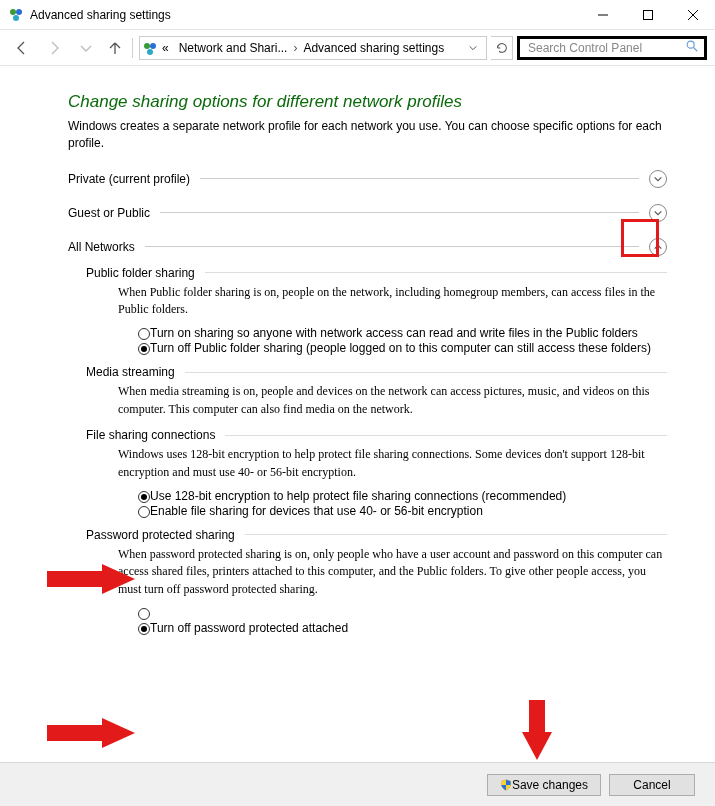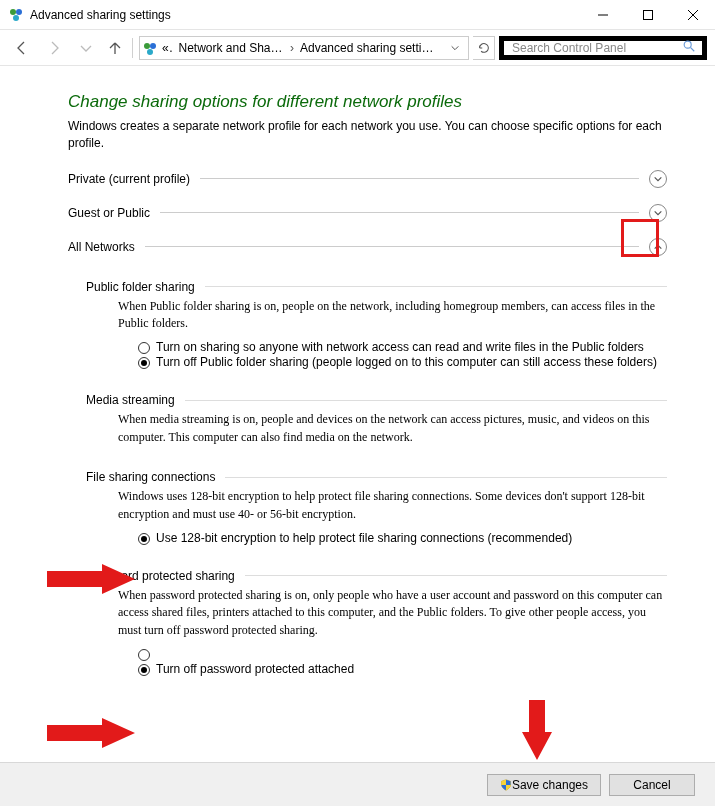--- a/index.html
+++ b/index.html
@@ -54,23 +54,23 @@
     font-size: 12px;
     min-width: 0;
   }
   .address .crumb { padding: 0 4px; white-space: nowrap; overflow:hidden; text-overflow:ellipsis; max-width: 140px; }
   .address .crumb.last { max-width: 180px; }
   .address .chev { color:#555; }
   .address .spacer { flex:1; }
   .addr-drop, .addr-refresh { width: 22px; height:22px; display:flex; align-items:center; justify-content:center; color:#555; }
   .addr-refresh { border:1px solid #ccc; border-left:none; height:24px; }
   .search {
-    width: 208px;
+    width: 190px;
     height: 24px;
-    border: 5px solid #000000;
+    border: 3px solid #000000;
     display: flex;
     align-items: center;
     padding: 0 6px;
     color: #777;
     font-size: 12px;
   }
   .search input { border:none; outline:none; flex:1; font-size:12px; font-family:inherit; color:#000; background:transparent; }
   .search input::placeholder { color:#888; }
   .search .mag { color:#6a9bd8; }
   
@@ -109,32 +109,32 @@
   .chevron-circle svg { width:10px; height:10px; }
   .highlight-box {
     position: absolute;
     border: 3px solid #e21a1a;
     width: 38px;
     height: 38px;
     pointer-events: none;
   }
   .section-head {
     font-size: 12px;
-    margin: 24px 0 4px 18px;
+    margin: 10px 0 4px 18px;
     display:flex; align-items:center;text-align:center;
   }
   .section-head .rule2 { flex:1; height:1px; background:#ddd; margin-left:10px; }
   .section-body {
     margin: 2px 0 8px 50px;
     font-size: 12px;
     line-height: 1.45;
     font-family: Liberation Serif, serif;
   }
   .radio-group { margin: 8px 0 6px 70px; font-size:12px; }
-  .radio-row { display:flex; align-items:flex-start; gap:6px; margin:1px 0; }
+  .radio-row { display:flex; align-items:flex-start; margin:1px 0; }
   .radio {
     width: 12px; height: 12px; border:1px solid #333; border-radius:50%;
     margin-top: 2px; flex-shrink:0; position:relative; background:#fff;
   }
   .radio.checked::after {
     content:''; position:absolute; inset:2px; background:#000; border-radius:50%;
   }
   .link { color:#0066cc; cursor:pointer; }
   
   .footer {
@@ -309,20 +309,24 @@
 
   <div class="section-head">
     <span>File sharing connections</span>
       <span class="rule2"></span>
   </div>
   <div class="section-body">Windows uses 128-bit encryption to help protect file sharing connections. Some devices don't support 128-bit encryption and must use 40- or 56-bit encryption.</div>
   <div class="radio-group">
     <div class="radio-row">
         <span class="radio checked"></span>
         <span>Use 128-bit encryption to help protect file sharing connections (recommended)</span>
+      </div>
+    <div class="radio-row">
+        <span class="radio"></span>
+        <span>Enable file sharing for devices that use 40- or 56-bit encryption</span>
       </div>
   </div>
 
   <div class="section-head">
     <span>Password protected sharing</span>
       <span class="rule2"></span>
   </div>
   <div class="section-body">When password protected sharing is on, only people who have a user account and password on this computer can access shared files, printers attached to this computer, and the Public folders. To give other people access, you must turn off password protected sharing.</div>
   <div class="radio-group">
     <div class="radio-row">

